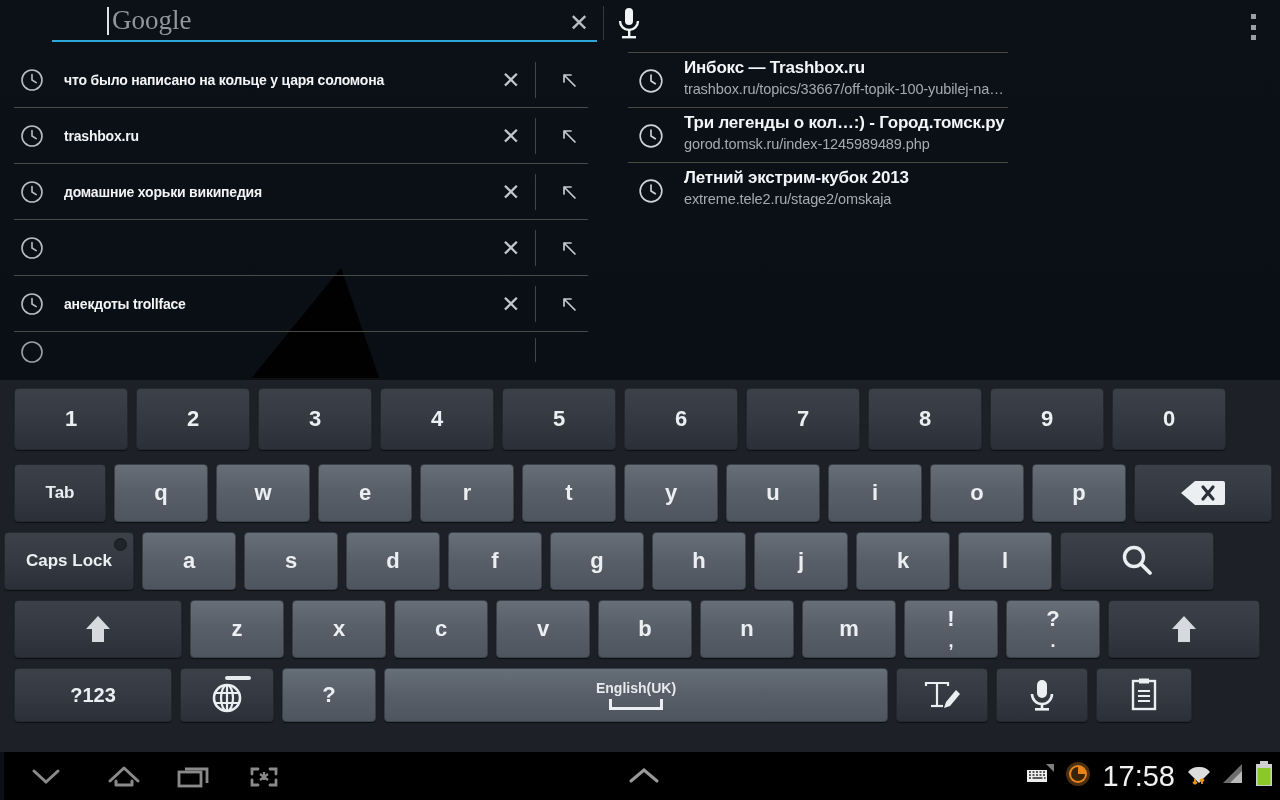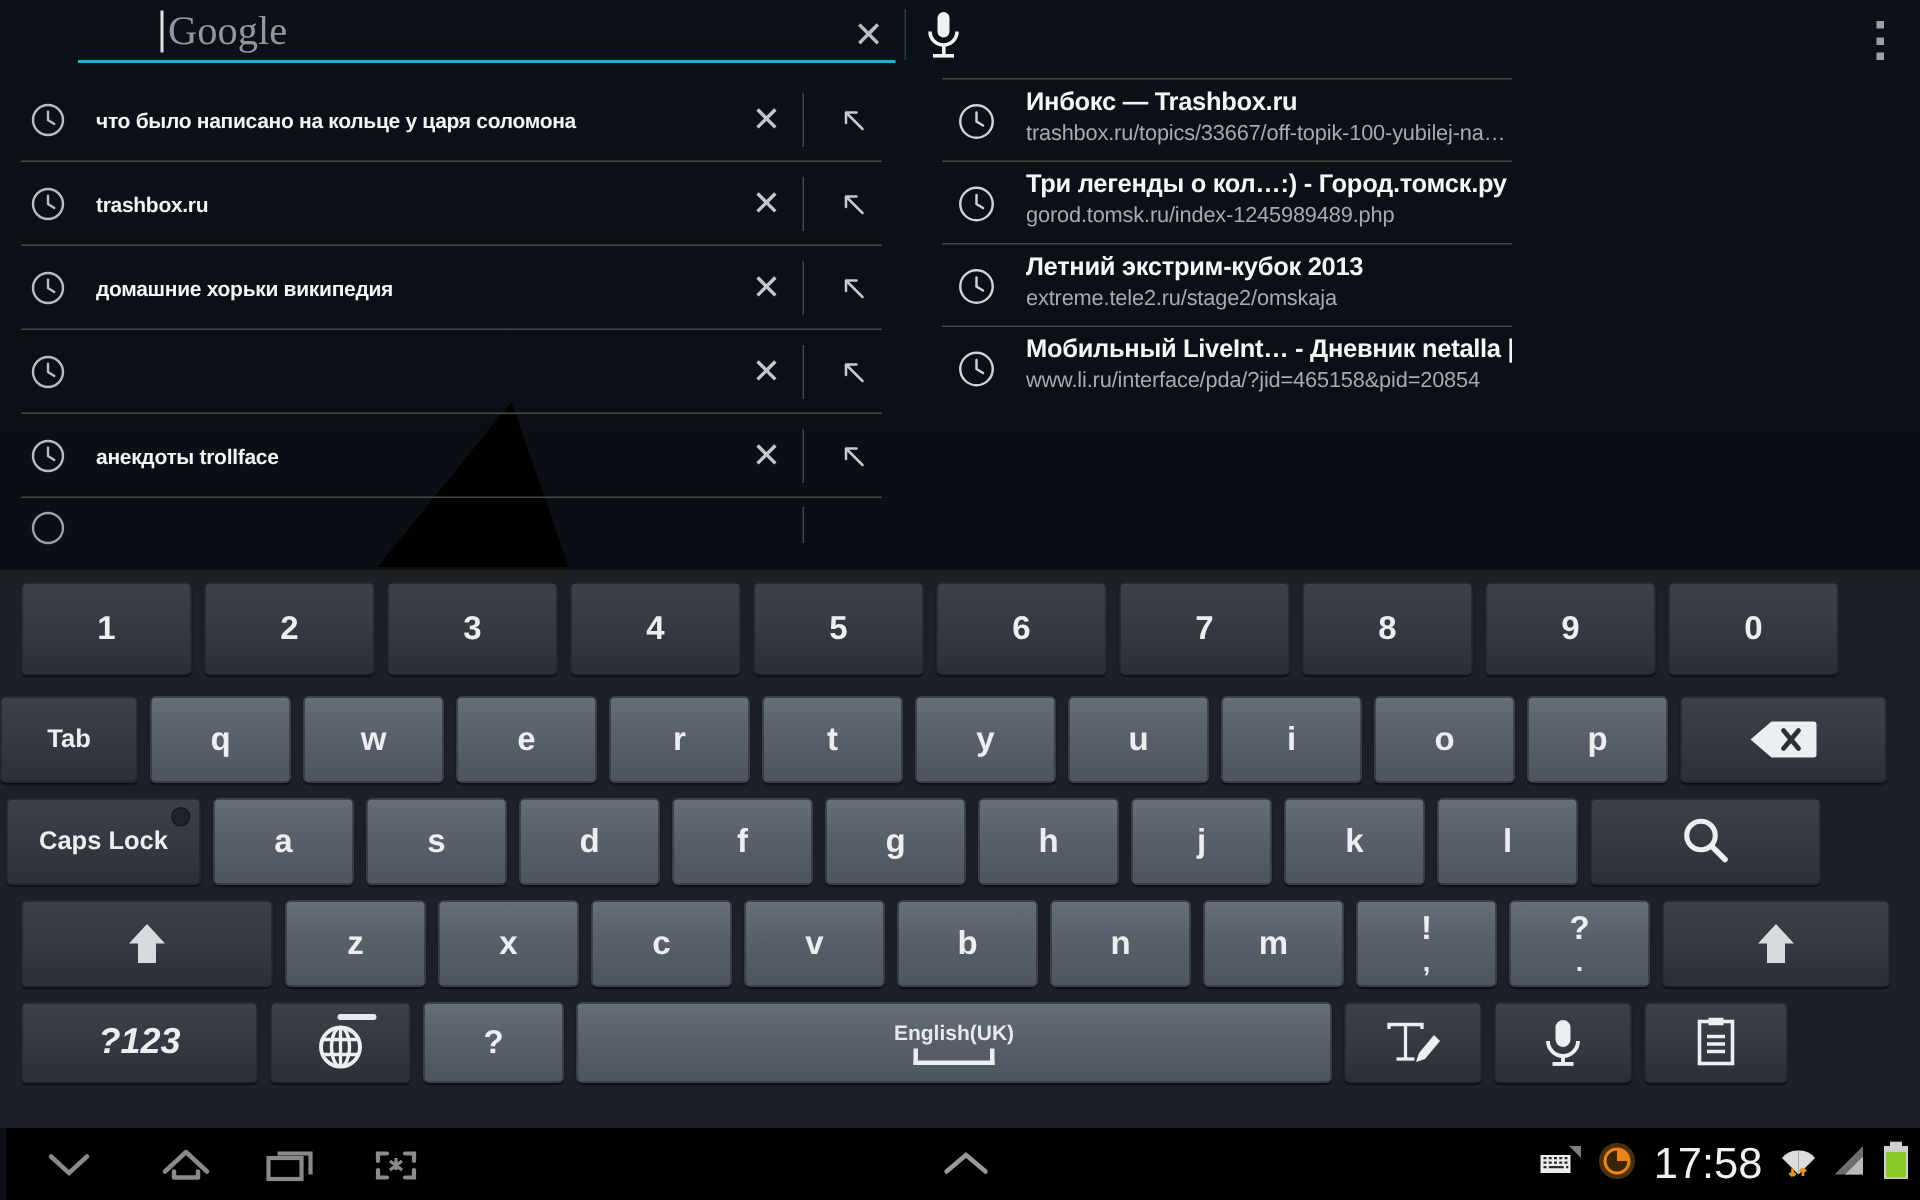--- a/index.html
+++ b/index.html
@@ -362,30 +362,20 @@
         <span class="clock">
           <svg width="26" height="26" viewBox="0 0 24 24">
               <circle cx="12" cy="12" r="10" stroke="#cfd3d8" stroke-width="1.5" fill="none"></circle>
               <path d="M12 6.5V12l4 2.5" stroke="#cfd3d8" stroke-width="1.5" fill="none" stroke-linecap="round"></path>
             </svg>
         </span>
         <span class="rtitle">Летний экстрим-кубок 2013</span>
         <span class="rurl">extreme.tele2.ru/stage2/omskaja</span>
       </div>
 
-      <div class="rrow" style="overflow:hidden;">
-        <span class="clock">
-          <svg width="26" height="26" viewBox="0 0 24 24">
-              <circle cx="12" cy="12" r="10" stroke="#cfd3d8" stroke-width="1.5" fill="none"></circle>
-              <path d="M12 6.5V12l4 2.5" stroke="#cfd3d8" stroke-width="1.5" fill="none" stroke-linecap="round"></path>
-            </svg>
-        </span>
-        <span class="rtitle">Мобильный LiveInt… - Дневник netalla |</span>
-        <span class="rurl">www.li.ru/interface/pda/?jid=465158&amp;pid=20854</span>
-      </div>
 
     </div>
   </div>
 
   <div id="keyboard">
 
     <div class="krow" id="row-num" style="padding-left:14px;">
       <div class="key dark" style="width:114px;">
           <span>1</span>
         </div>
@@ -411,21 +401,21 @@
           <span>8</span>
         </div>
       <div class="key dark" style="width:114px;">
           <span>9</span>
         </div>
       <div class="key dark" style="width:114px;">
           <span>0</span>
         </div>
     </div>
 
-    <div class="krow" id="row-qwe" style="">
+    <div class="krow" id="row-qwe" style="padding-left:14px;">
       <div class="key dark" style="width:92px;">
         <span class="lbl-small">Tab</span>
         </div>
       <div class="key light" style="width:94px;">
           <span>q</span>
         </div>
       <div class="key light" style="width:94px;">
           <span>w</span>
         </div>
       <div class="key light" style="width:94px;">
@@ -541,21 +531,21 @@
       </div>
       <div class="key dark" style="width:152px;">
         <svg width="30" height="32" viewBox="0 0 30 32">
           <path d="M15 3 L27 16 H21 V29 H9 V16 H3 Z" fill="#d6dade"></path>
         </svg>
       </div>
     </div>
 
     <div class="krow" id="row-bot" style="padding-left:14px;">
       <div class="key dark" style="width:158px;">
-        <span class="lbl-small" style="font-size:24px;font-style:italic;">?123</span>
+        <span class="lbl-small" style="font-size:20px;">?123</span>
       </div>
       <div class="key dark" style="width:94px;">
         <span class="globe-dash"></span>
         <svg width="38" height="38" viewBox="0 0 38 38" style="margin-top:6px;">
           <circle cx="19" cy="19" r="13" stroke="#eceff1" stroke-width="2.6" fill="none"></circle>
           <ellipse cx="19" cy="19" rx="6" ry="13" stroke="#eceff1" stroke-width="2.2" fill="none"></ellipse>
           <path d="M6.5 14 H31.5 M6.5 24 H31.5 M19 6 V32" stroke="#eceff1" stroke-width="2.2"></path>
         </svg>
       </div>
       <div class="key light" style="width:94px;">

